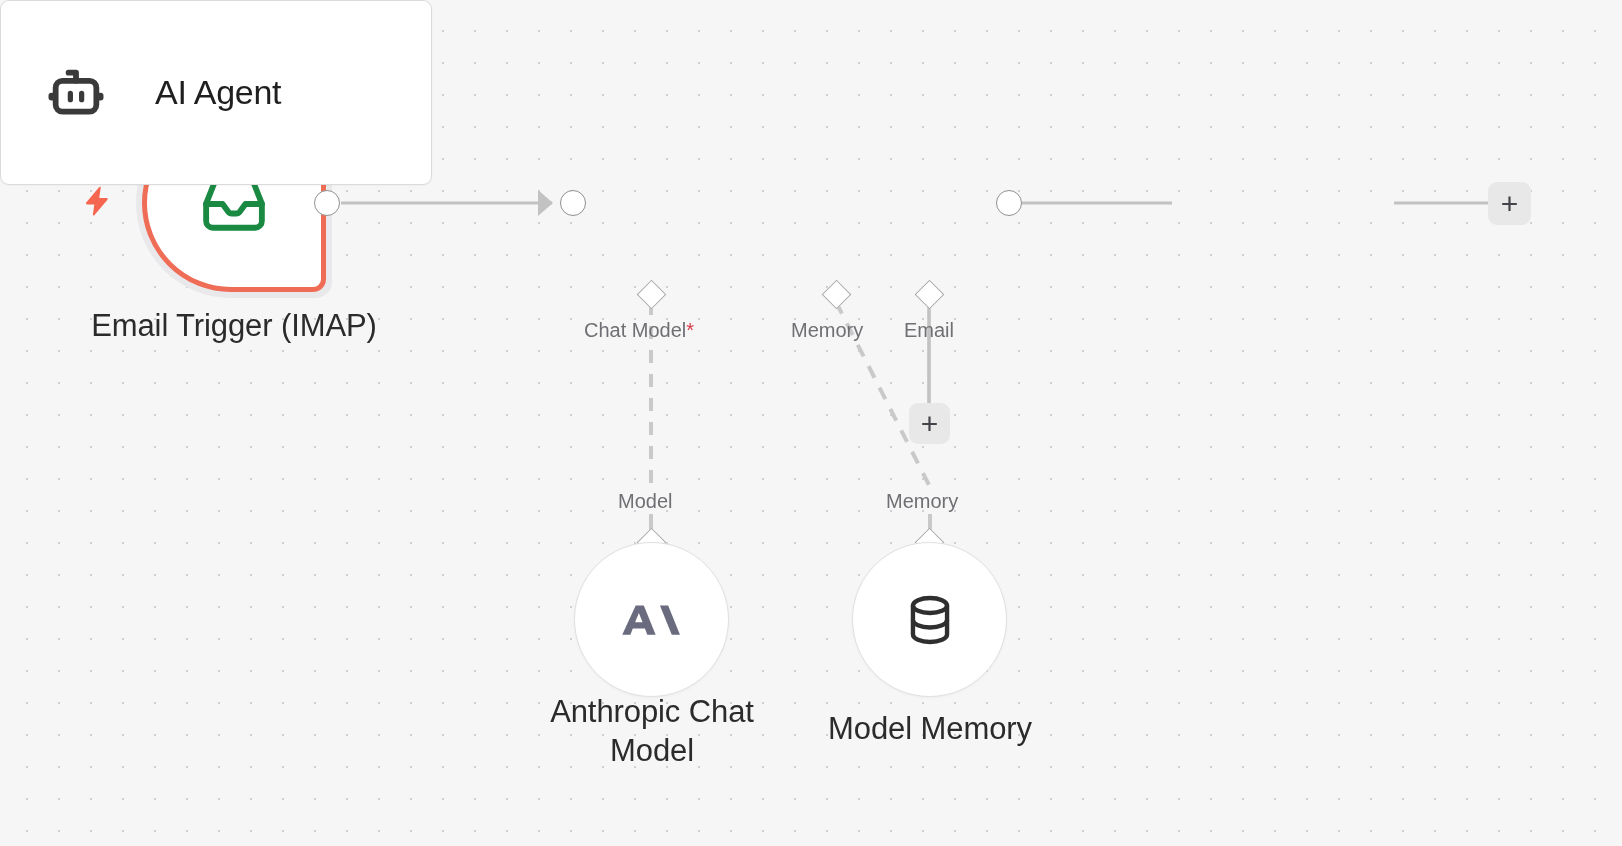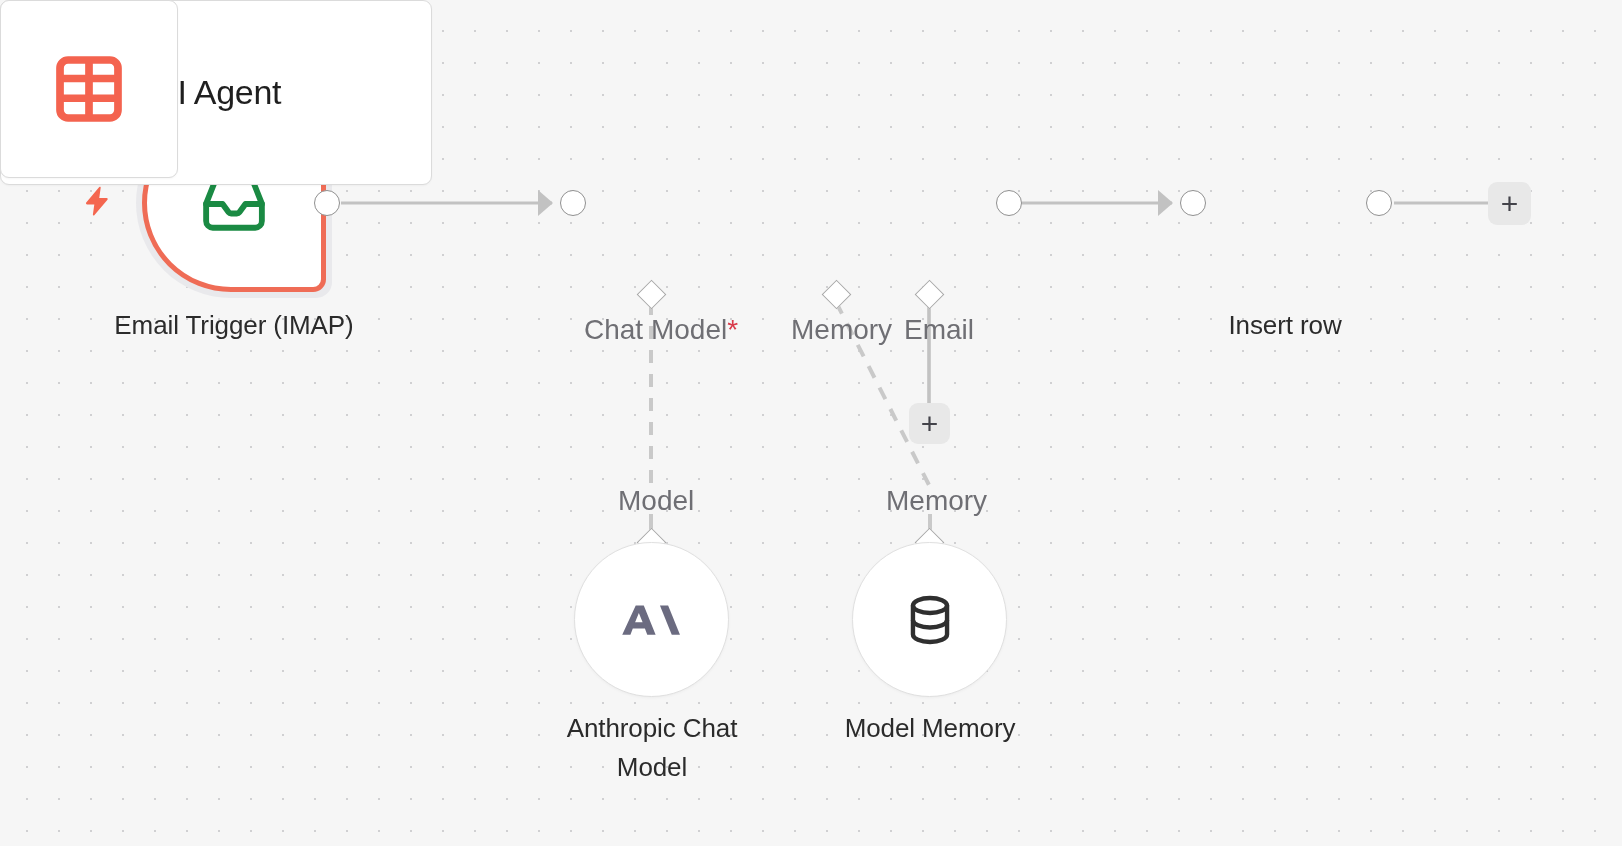--- a/index.html
+++ b/index.html
@@ -40,21 +40,21 @@
     border: 1px solid #dbdbdb;
     border-radius: 9px;
     box-shadow: 0 1px 2px rgba(0,0,0,0.035);
     display: flex;
     align-items: center;
   }
 
   .node-caption {
     position: absolute;
     text-align: center;
-    font-size: 26px;
+    font-size: 31px;
     line-height: 39px;
     color: #2b2b2b;
     letter-spacing: -0.1px;
     white-space: pre-line;
   }
 
   
   .trigger-halo {
     position: absolute;
     left: 136px; top: 108px;
@@ -102,21 +102,21 @@
   .diamond {
     position: absolute;
     width: 21px; height: 21px;
     background: #ffffff;
     border: 1.6px solid #a8a8a8;
     transform: rotate(45deg);
   }
 
   .sub-label {
     position: absolute;
-    font-size: 28px;
+    font-size: 20px;
     line-height: 24px;
     color: #6f6f74;
     white-space: nowrap;
   }
   .req-star { color: #d93a4a; }
 
   
   .plus-btn {
     position: absolute;
     background: #e8e8e8;
@@ -242,55 +242,39 @@
 
     <div class="diamond" style="left:826px; top:284px;"></div>
     <div class="sub-label" style="left:791px; top:318px;">Memory</div>
 
     <div class="diamond" style="left:919px; top:284px;"></div>
     <div class="sub-label" style="left:904px; top:318px;">Email</div>
   </div>
 
   <div class="plus-btn" style="left:909px; top:403px; width:41px; height:41px;">+</div>
 
-  <div class="node">
-    <div class="node-body" style="left:1196px; top:114px; width:178px; height:178px; justify-content:center;">
-      <svg class="icon-wrap" width="74" height="74" viewBox="0 0 24 24">
-        <rect x="2.6" y="2.6" width="18.8" height="18.8" rx="2.6" fill="none" stroke="#f4634f" stroke-width="2.5"></rect>
-        <line x1="12" y1="3.4" x2="12" y2="20.6" stroke="#f4634f" stroke-width="2.5"></line>
-        <line x1="3.4" y1="8.6" x2="20.6" y2="8.6" stroke="#f4634f" stroke-width="2.5"></line>
-        <line x1="3.4" y1="15.0" x2="20.6" y2="15.0" stroke="#f4634f" stroke-width="2.5"></line>
-      </svg>
-    </div>
-
-    <div class="arrowhead" style="left:1158px; top:190px;"></div>
-    <div class="endpoint" style="left:1180px; top:190px;"></div>
-    <div class="endpoint" style="left:1366px; top:190px;"></div>
-
-    <div class="node-caption" style="left:1160px; top:306px; width:250px;">Insert row</div>
-  </div>
 
   <div class="plus-btn" style="left:1488px; top:182px; width:43px; height:43px;">+</div>
 
   <div class="sub-label" style="left:618px; top:489px;">Model</div>
   <div class="sub-label" style="left:886px; top:489px;">Memory</div>
 
   <div class="node">
     <div class="diamond" style="left:641px; top:532px;"></div>
 
     <div class="circle-node" style="left:574px; top:542px; width:155px; height:155px;">
       <svg class="icon-wrap" width="64" height="64" viewBox="0 0 46 46">
         <path d="M11.3 12.5 L17.1 12.5 L25.6 33.6 L19.6 33.6 L17.9 29.1
                  L9.2 29.1 L7.5 33.6 L1.6 33.6 Z
                  M13.55 17.9 L10.85 24.6 L16.25 24.6 Z" fill="#6b6b80"></path>
         <path d="M28.7 12.5 L34.6 12.5 L43.1 33.6 L37.2 33.6 Z" fill="#6b6b80"></path>
       </svg>
     </div>
 
-    <div class="node-caption" style="left:500px; top:709px; width:304px;">Anthropic Chat
+    <div class="node-caption" style="left:500px; top:692px; width:304px;">Anthropic Chat
 Model</div>
   </div>
 
   <div class="node">
     <div class="diamond" style="left:919px; top:532px;"></div>
 
     <div class="circle-node" style="left:852px; top:542px; width:155px; height:155px;">
       <svg class="icon-wrap" width="62" height="62" viewBox="0 0 24 24">
         <ellipse cx="12" cy="6.4" rx="6.6" ry="2.9" fill="none" stroke="#2f2f2f" stroke-width="1.7"></ellipse>
         <path d="M5.4 6.4 L5.4 17.6 A6.6 2.9 0 0 0 18.6 17.6 L18.6 6.4" fill="none" stroke="#2f2f2f" stroke-width="1.7"></path>

